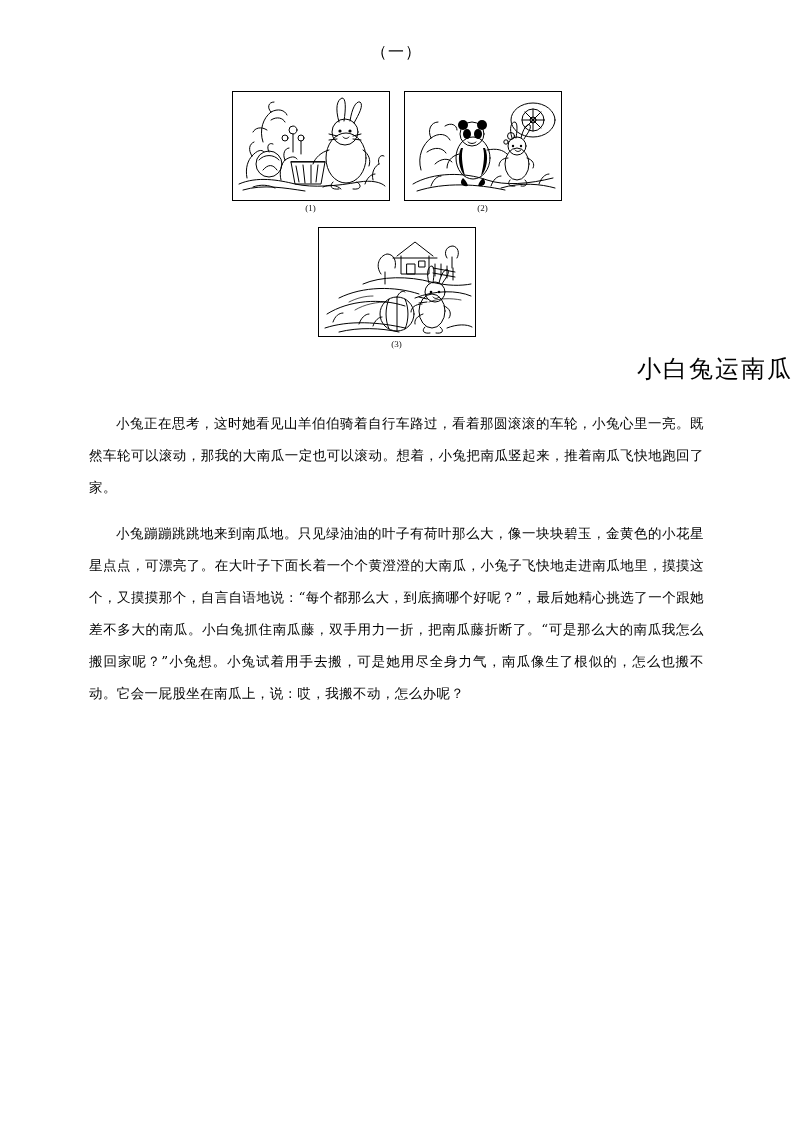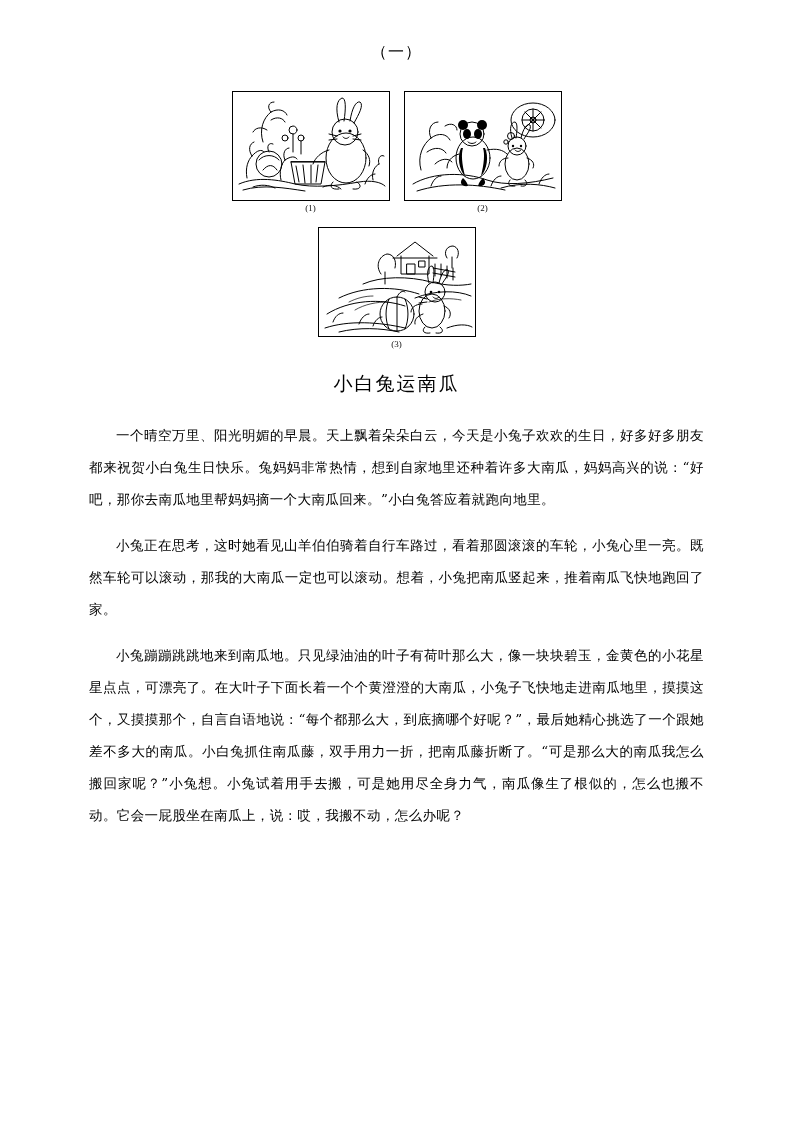--- a/index.html
+++ b/index.html
@@ -57,23 +57,23 @@
   .fig-a .fig-frame { width: 158px; height: 110px; }
   .fig-b .fig-frame { width: 158px; height: 110px; }
   .fig-c .fig-frame { width: 158px; height: 110px; }
   .fig-cap {
     font-size: 9px;
     margin-top: 2px;
     font-family: "Liberation Serif", serif;
     color: #111;
   }
   .story-title {
-    text-align: center;
-    font-size: 19px;
-    margin-top: 22px;
+    text-align: right;
+    font-size: 24px;
+    margin-top: 4px;
     letter-spacing: 2px;
     font-family: "DejaVu Serif", "Liberation Serif", serif;
   }
   .body-text {
     margin: 0 auto;
     width: 615px;
     margin-top: 22px;
   }
   .para {
     font-size: 13.5px;
@@ -298,18 +298,17 @@
         </div>
         <div class="fig-cap">(3)</div>
       </div>
     </div>
 
   </div>
 
   <div class="story-title">小白兔运南瓜</div>
 
   <div class="body-text">
-    <p class="para">一个晴空万里、阳光明媚的早晨。天上飘着朵朵白云，今天是小兔子欢欢的生日，好多好多朋友都来祝贺小白兔生日快乐。兔妈妈非常热情，想到自家地里还种着许多大南瓜，妈妈高兴的说：“好吧，那你去南瓜地里帮妈妈摘一个大南瓜回来。”小白兔答应着就跑向地里。</p>
     <p class="para">小兔正在思考，这时她看见山羊伯伯骑着自行车路过，看着那圆滚滚的车轮，小兔心里一亮。既然车轮可以滚动，那我的大南瓜一定也可以滚动。想着，小兔把南瓜竖起来，推着南瓜飞快地跑回了家。</p>
     <p class="para">小兔蹦蹦跳跳地来到南瓜地。只见绿油油的叶子有荷叶那么大，像一块块碧玉，金黄色的小花星星点点，可漂亮了。在大叶子下面长着一个个黄澄澄的大南瓜，小兔子飞快地走进南瓜地里，摸摸这个，又摸摸那个，自言自语地说：“每个都那么大，到底摘哪个好呢？”，最后她精心挑选了一个跟她差不多大的南瓜。小白兔抓住南瓜藤，双手用力一折，把南瓜藤折断了。“可是那么大的南瓜我怎么搬回家呢？”小兔想。小兔试着用手去搬，可是她用尽全身力气，南瓜像生了根似的，怎么也搬不动。它会一屁股坐在南瓜上，说：哎，我搬不动，怎么办呢？</p>
   </div>
 
 </div>
 
 </body></html>

